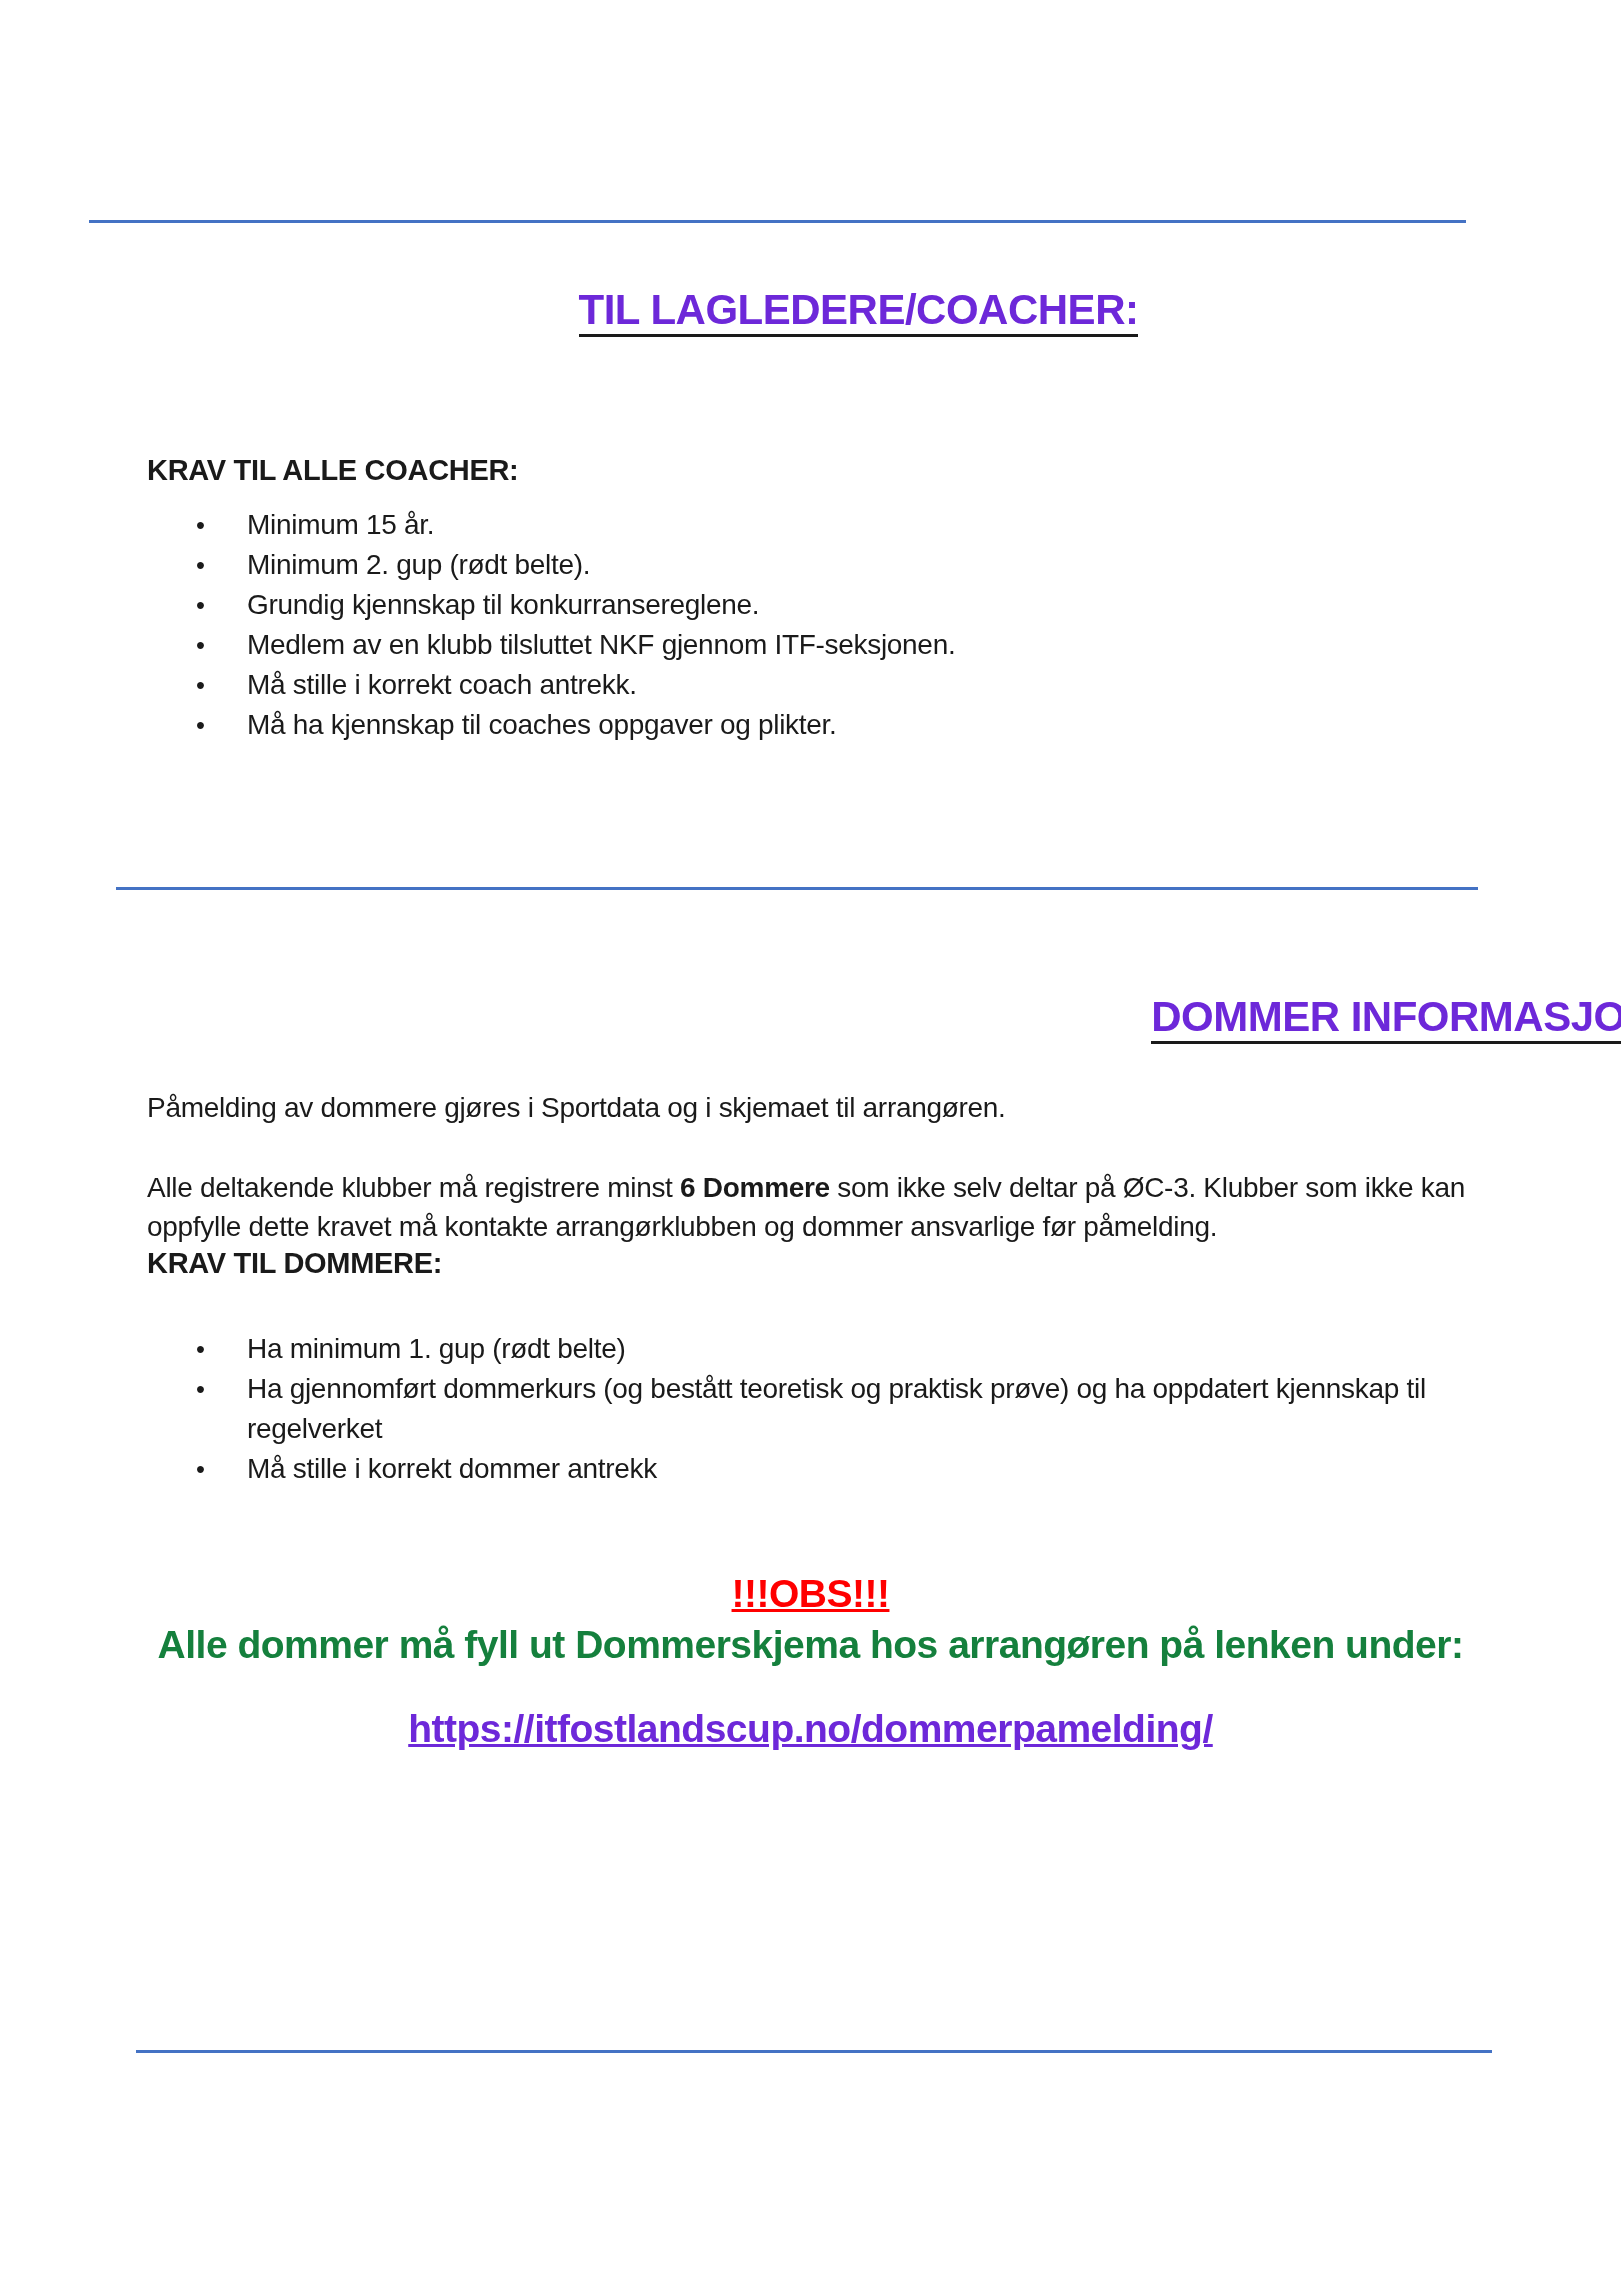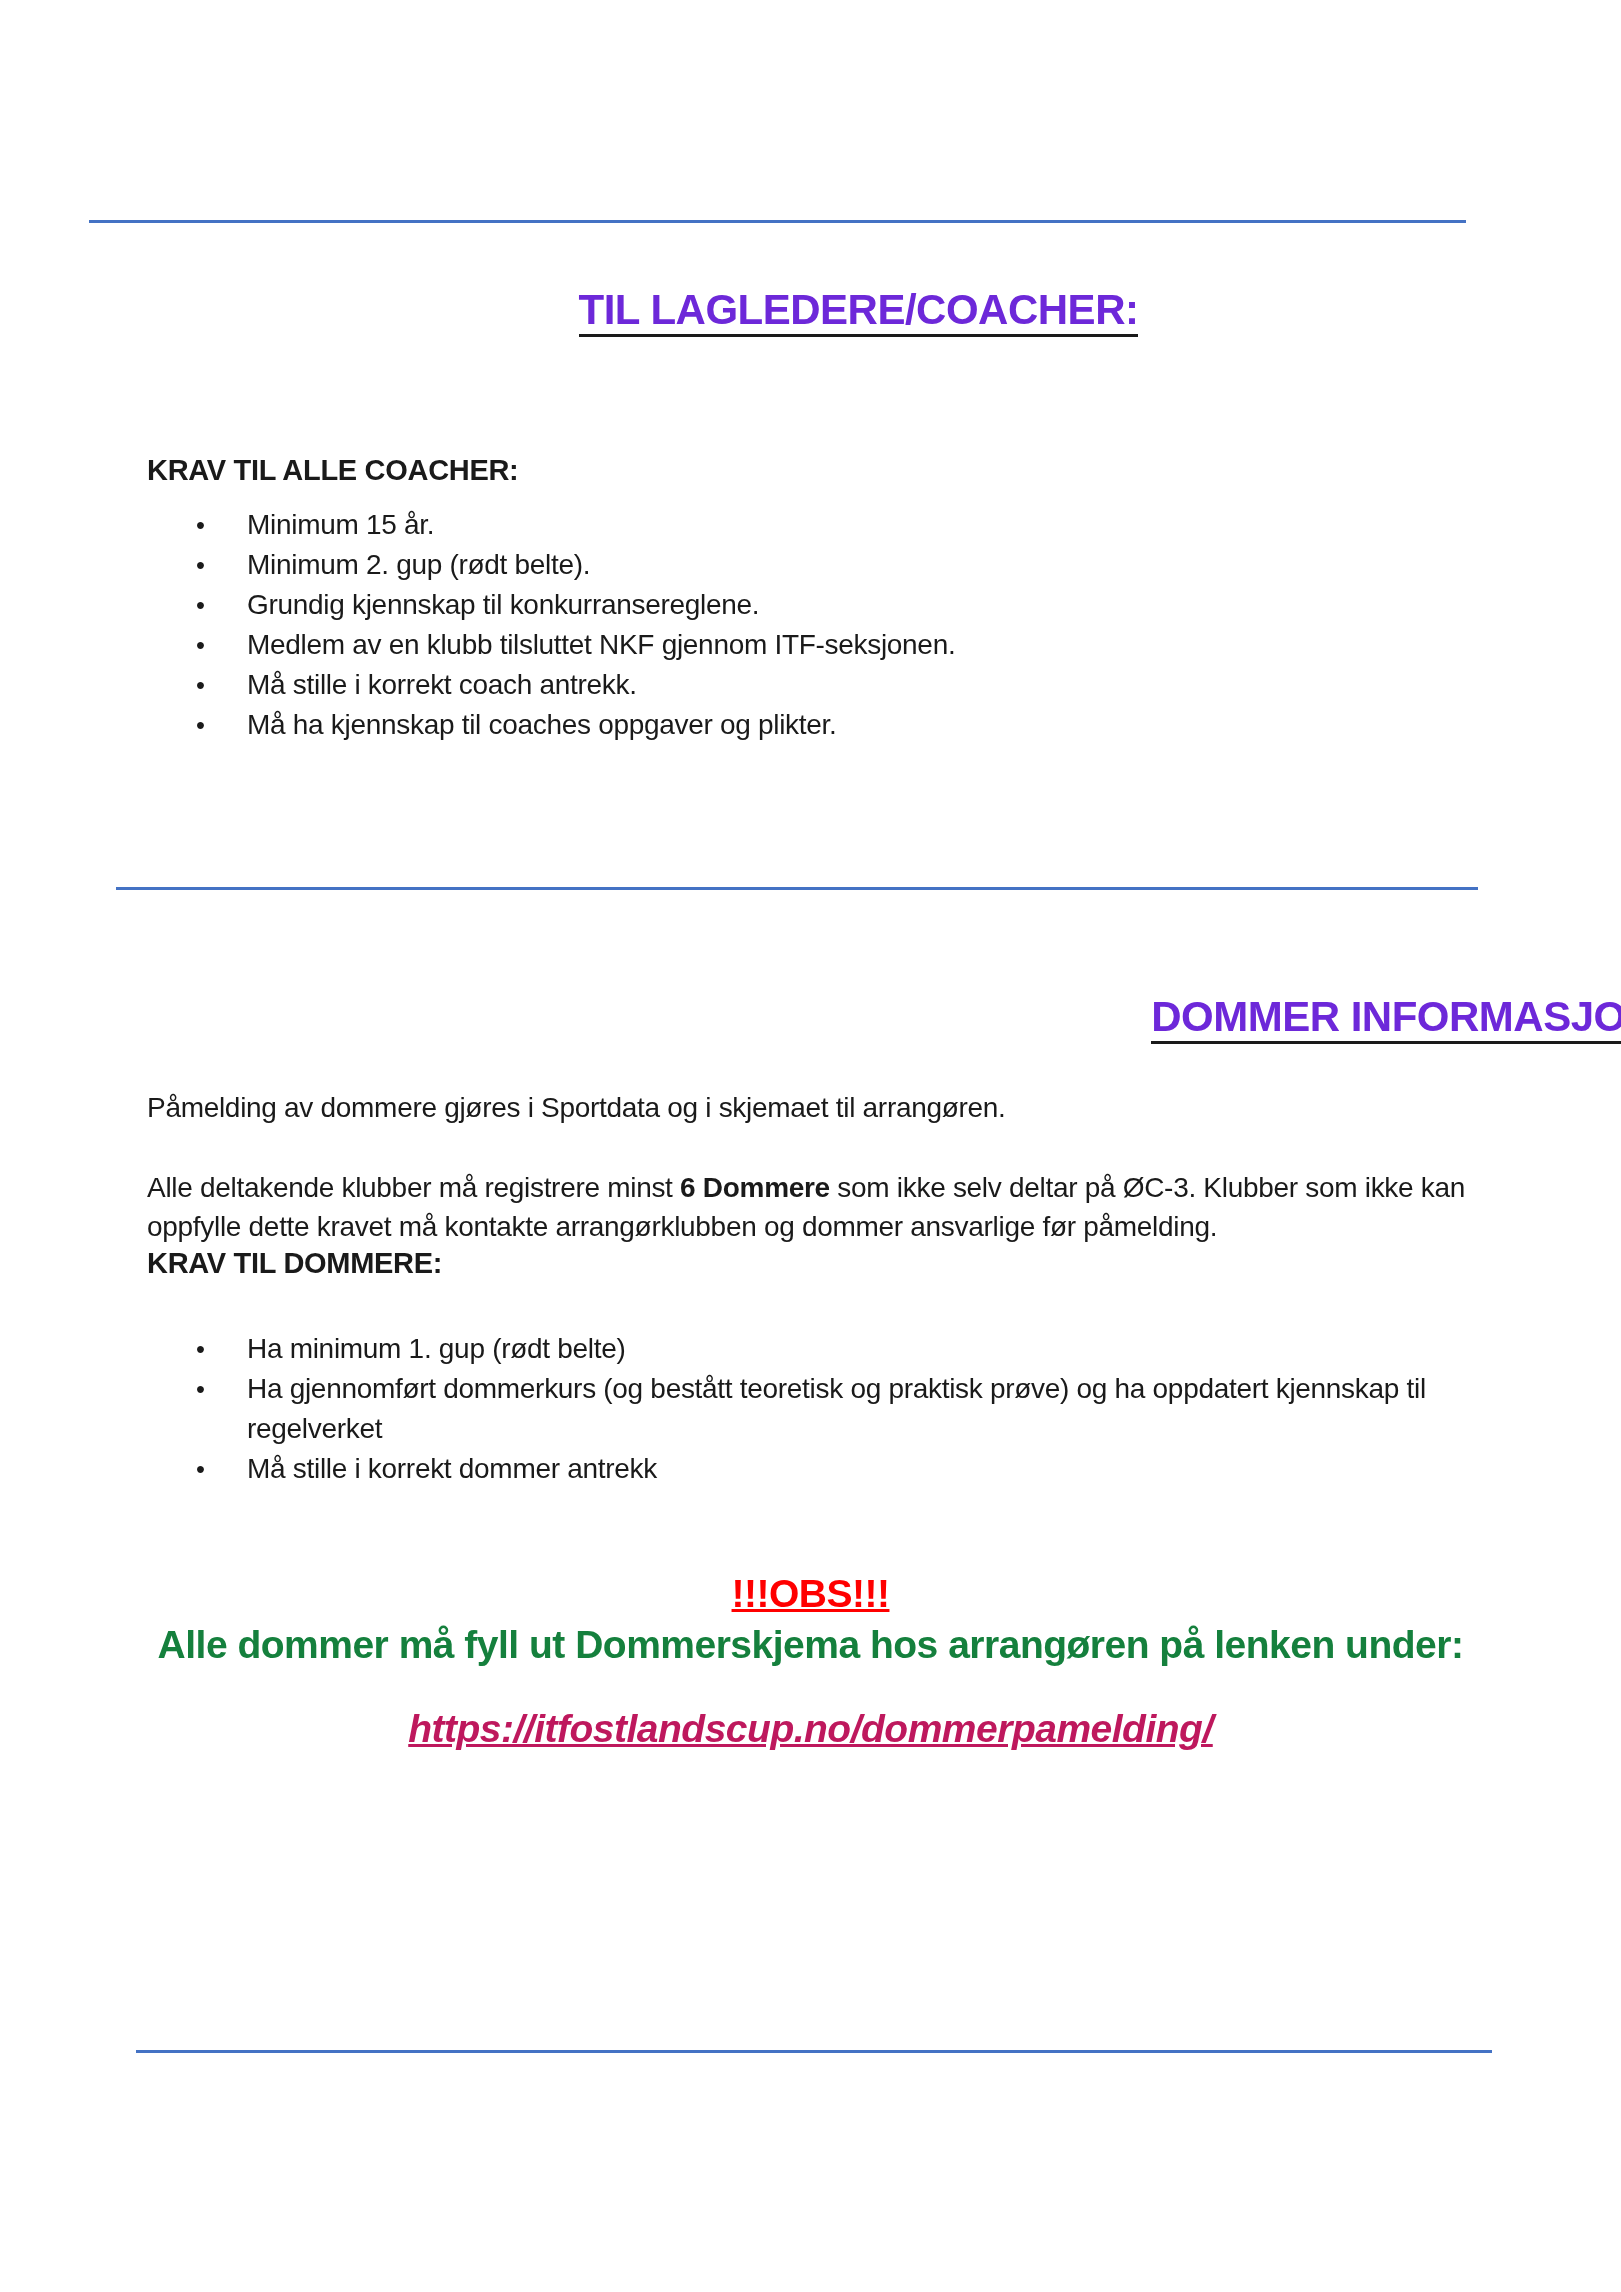--- a/index.html
+++ b/index.html
@@ -116,24 +116,23 @@
   .notice-line {
     top: 1619px;
     font-size: 39px;
     color: #15803d;
   }
   .link-line {
     top: 1703px;
     font-size: 39px;
   }
   .link-line a {
-    color: #be185d;
+    color: #6d28d9;
     text-decoration: underline;
     font-weight: bold;
-    font-style: italic;
   }
 </style>
 </head>
 <body>
 
 <div class="page">
 
   <div class="divider divider-1"></div>
 
   <div class="doc-title coach-title">

